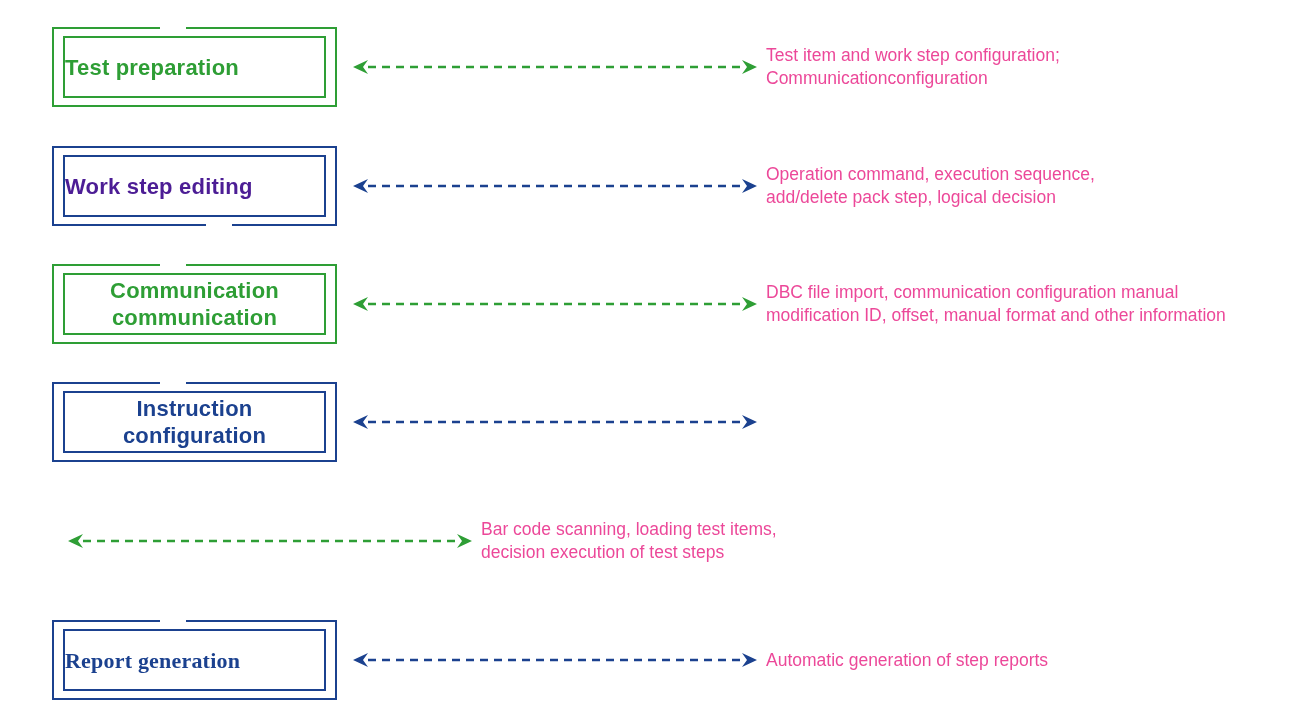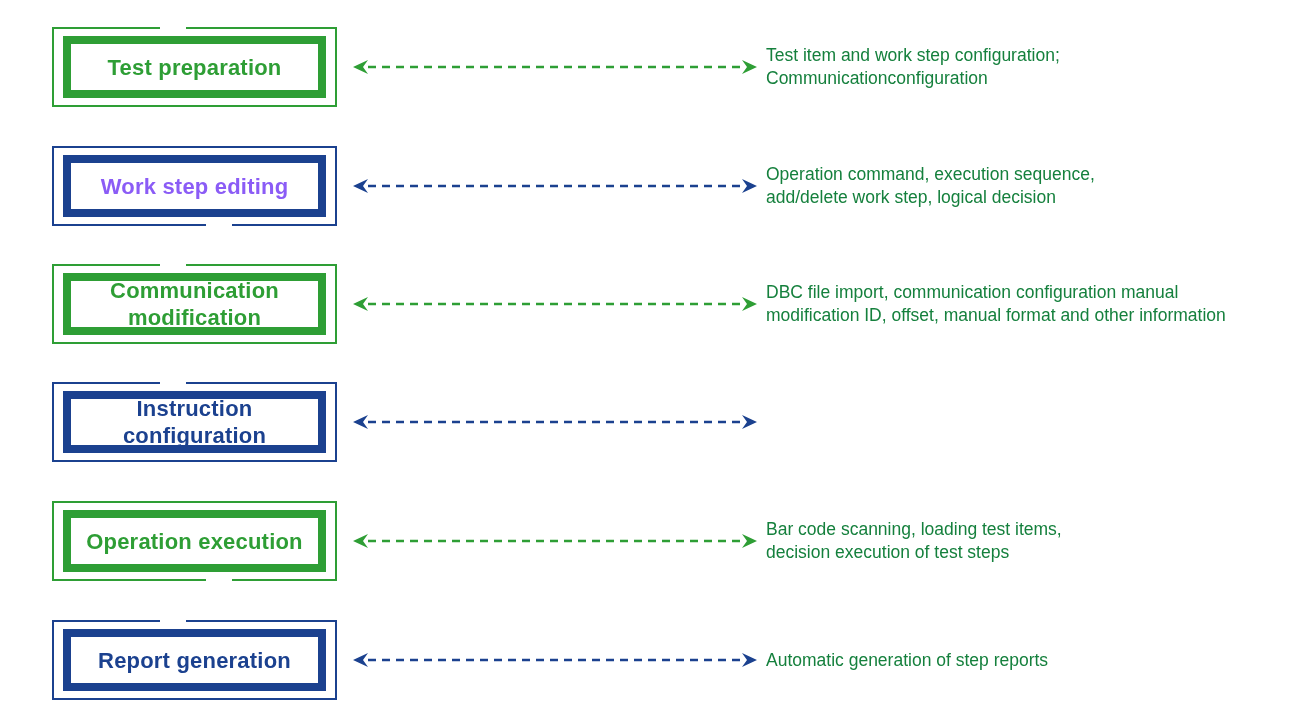--- a/index.html
+++ b/index.html
@@ -30,24 +30,23 @@
     box-sizing: border-box;
     flex: 0 0 auto;
     background: #ffffff;
   }
   .box-inner {
     position: absolute;
     left: 9px;
     right: 9px;
     top: 7px;
     bottom: 7px;
-    border: 8px solid #d946ef;
+    border: 2px solid #d946ef;
     display: flex;
     align-items: center;
-    justify-content: center;
     text-align: center;
   }
   .box-label {
     font-size: 22px;
     font-weight: bold;
     line-height: 27px;
     letter-spacing: 0.2px;
   }
   .gap {
     position: absolute;
@@ -58,21 +57,21 @@
   }
   .gap[data-side="top"]    { top: -2.5px;    left: 106px; }
   .gap[data-side="bottom"] { bottom: -2.5px; left: 152px; }
   .arrow {
     flex: 0 0 auto;
     margin-left: 15px;
     display: block;
   }
   .desc {
     margin-left: 8px;
-    color: #15803d;
+    color: #ec4899;
     font-size: 17.5px;
     line-height: 23px;
     white-space: pre-line;
   }
 </style>
 </head>
 <body>
 
 <div class="page">
 
@@ -89,37 +88,37 @@
       <polygon points="405,10 390,3 395,10 390,17" fill="#2e9e35"></polygon>
     </svg>
     <div class="desc">Test item and work step configuration;
 Communicationconfiguration</div>
   </div>
 
   <div class="row" style="top:146px">
     <div class="box" style="border-color: rgb(27, 65, 143);">
       <span class="gap" data-side="bottom"></span>
       <div class="box-inner" style="border-color: rgb(27, 65, 143);">
-        <span class="box-label" style="color: #8b5cf6;">Work step editing</span>
+        <span class="box-label" style="color: #4c1d95;">Work step editing</span>
       </div>
     </div>
     <svg class="arrow" width="406" height="20" viewBox="0 0 406 20">
       <line x1="16" y1="10" x2="390" y2="10" stroke-width="2.5" stroke-dasharray="8 6" stroke="#1b418f"></line>
       <polygon points="1,10 16,3 11,10 16,17" fill="#1b418f"></polygon>
       <polygon points="405,10 390,3 395,10 390,17" fill="#1b418f"></polygon>
     </svg>
     <div class="desc">Operation command, execution sequence,
-add/delete work step, logical decision</div>
+add/delete pack step, logical decision</div>
   </div>
 
   <div class="row" style="top:264px">
     <div class="box" style="border-color: rgb(46, 158, 53);">
       <span class="gap" data-side="top"></span>
       <div class="box-inner" style="border-color: rgb(46, 158, 53);">
-        <span class="box-label" style="color: rgb(46, 158, 53);">Communication modification</span>
+        <span class="box-label" style="color: rgb(46, 158, 53);">Communication communication</span>
       </div>
     </div>
     <svg class="arrow" width="406" height="20" viewBox="0 0 406 20">
       <line x1="16" y1="10" x2="390" y2="10" stroke-width="2.5" stroke-dasharray="8 6" stroke="#2e9e35"></line>
       <polygon points="1,10 16,3 11,10 16,17" fill="#2e9e35"></polygon>
       <polygon points="405,10 390,3 395,10 390,17" fill="#2e9e35"></polygon>
     </svg>
     <div class="desc">DBC file import, communication configuration manual
 modification ID, offset, manual format and other information</div>
   </div>
@@ -132,37 +131,31 @@
       </div>
     </div>
     <svg class="arrow" width="406" height="20" viewBox="0 0 406 20">
       <line x1="16" y1="10" x2="390" y2="10" stroke-width="2.5" stroke-dasharray="8 6" stroke="#1b418f"></line>
       <polygon points="1,10 16,3 11,10 16,17" fill="#1b418f"></polygon>
       <polygon points="405,10 390,3 395,10 390,17" fill="#1b418f"></polygon>
     </svg>
   </div>
 
   <div class="row" style="top:501px">
-    <div class="box" style="border-color: rgb(46, 158, 53);">
-      <span class="gap" data-side="bottom"></span>
-      <div class="box-inner" style="border-color: rgb(46, 158, 53);">
-        <span class="box-label" style="color: rgb(46, 158, 53);">Operation execution</span>
-      </div>
-    </div>
     <svg class="arrow" width="406" height="20" viewBox="0 0 406 20">
       <line x1="16" y1="10" x2="390" y2="10" stroke-width="2.5" stroke-dasharray="8 6" stroke="#2e9e35"></line>
       <polygon points="1,10 16,3 11,10 16,17" fill="#2e9e35"></polygon>
       <polygon points="405,10 390,3 395,10 390,17" fill="#2e9e35"></polygon>
     </svg>
     <div class="desc">Bar code scanning, loading test items,
 decision execution of test steps</div>
   </div>
 
   <div class="row" style="top:620px">
-    <div class="box" style="border-color: rgb(27, 65, 143);">
+    <div class="box" style="border-color: rgb(27, 65, 143); font-family: Liberation Serif, serif;">
       <span class="gap" data-side="top"></span>
       <div class="box-inner" style="border-color: rgb(27, 65, 143);">
         <span class="box-label" style="color: rgb(27, 65, 143);">Report generation</span>
       </div>
     </div>
     <svg class="arrow" width="406" height="20" viewBox="0 0 406 20">
       <line x1="16" y1="10" x2="390" y2="10" stroke-width="2.5" stroke-dasharray="8 6" stroke="#1b418f"></line>
       <polygon points="1,10 16,3 11,10 16,17" fill="#1b418f"></polygon>
       <polygon points="405,10 390,3 395,10 390,17" fill="#1b418f"></polygon>
     </svg>

